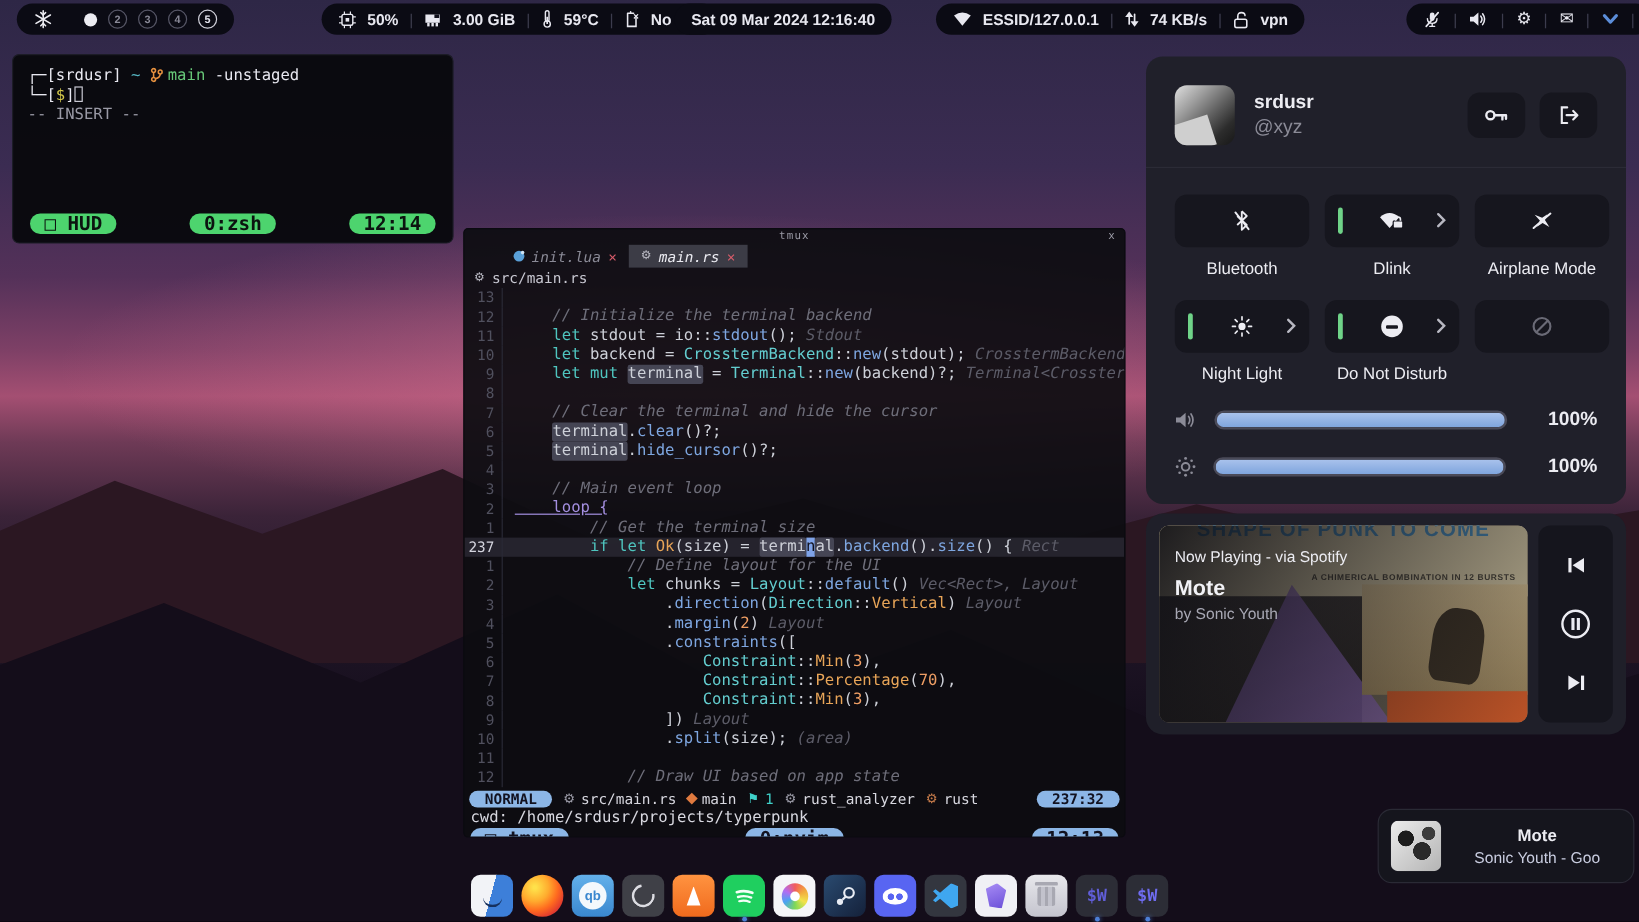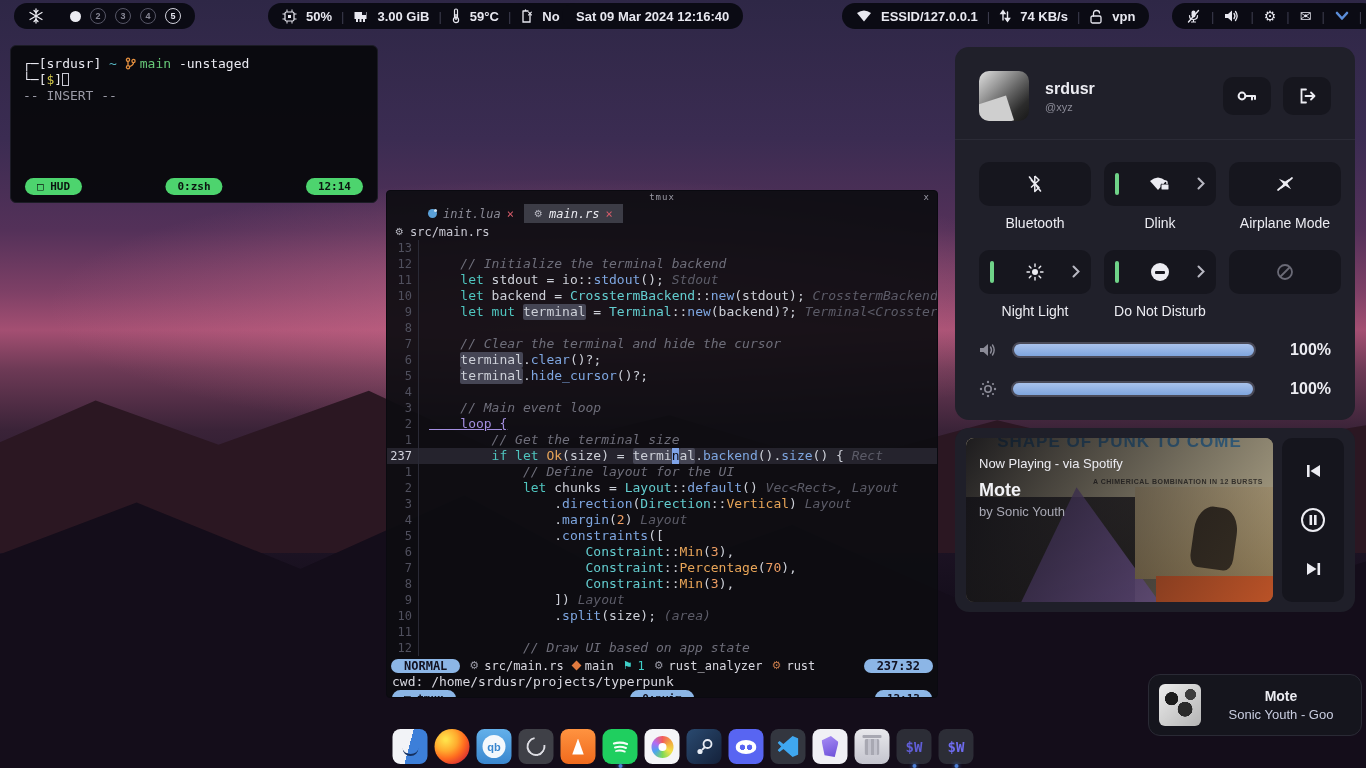--- a/index.html
+++ b/index.html
@@ -30,21 +30,21 @@
 
   
   #hud { position:absolute; left:10px; top:45px; width:368px; height:158px; background:rgba(9,9,13,0.97);
     border-radius:6px; border:1px solid #1c1c26; font-family:"DejaVu Sans Mono", monospace; font-size:13px; color:#c8c8d2; }
   #hud .pline { padding:0 12px; line-height:16px; white-space:pre; }
   #hud .pline:first-child { padding-top:10px; }
   .c-cyan { color:#56b6c2; } .c-green { color:#67c878; }
   .c-yellow { color:#d4c94a; } .c-dim { color:#9a9aa6; } .c-white { color:#e8e8f0; }
   .hollow-cursor { display:inline-block; width:7px; height:13px; border:1px solid #c8c8d2; vertical-align:-2px; }
   .tmuxbar { position:absolute; left:0; bottom:6px; width:100%; height:18px; }
-  .pill { position:absolute; border-radius:9px; font-family:"DejaVu Sans Mono", monospace; font-size:11px;
+  .pill { position:absolute; border-radius:9px; font-family:"DejaVu Sans Mono", monospace; font-size:16px;
     font-weight:bold; padding:1px 12px; line-height:15px; }
   .pill.green { background:#4dd46e; color:#0c1410; }
   .pill.blue  { background:#8cb6e6; color:#121220; }
 
   
   #mainwin { position:absolute; left:386px; top:190px; width:552px; height:508px;
     background:rgba(13,13,17,0.93); border-radius:4px; border:1px solid #0a0a10;
     font-family:"DejaVu Sans Mono", monospace; color:#cdd0d8; overflow:hidden; }
   #titlebar { height:13px; position:relative; }
   #titlebar .ttitle { position:absolute; left:0; right:0; text-align:center; font-size:9px; letter-spacing:1px; color:#9a9aa5; top:1px; }
@@ -82,21 +82,21 @@
   #cmdline { height:16px; line-height:16px; font-size:13px; color:#d8d8e0; padding-left:5px; }
   #mtmuxbar { position:relative; height:18px; }
 
   
   #cc { position:absolute; left:955px; top:47px; width:400px; height:373px; background:#20202a; border-radius:14px; color:#ececf2; }
   #cc .userrow { display:flex; align-items:center; gap:16px; padding:24px 24px 18px 24px; border-bottom:1px solid #2b2b36; }
   .avatar { width:50px; height:50px; border-radius:10px;
     background:linear-gradient(135deg,#e0e0e0 0%,#9c9c9c 30%,#606060 55%,#2c2c2c 78%,#171717 100%); position:relative; overflow:hidden; }
   .avatar::after { content:""; position:absolute; left:-8px; bottom:-6px; width:40px; height:26px; background:#cfcfcf; transform:rotate(-18deg); }
   .uname { font-size:16px; font-weight:bold; }
-  .uhandle { font-size:11px; color:#8b8b97; margin-top:3px; }
+  .uhandle { font-size:16px; color:#8b8b97; margin-top:3px; }
   .user-actions { margin-left:auto; display:flex; gap:12px; }
   .icon-btn { width:48px; height:38px; background:#16161e; border-radius:10px; display:flex; align-items:center; justify-content:center; }
 
   #toggles { display:grid; grid-template-columns:112px 112px 112px; column-gap:13px; row-gap:0; padding:22px 24px 0 24px; }
   .toggle-cell { display:flex; flex-direction:column; align-items:center; }
   .toggle-btn { width:112px; height:44px; background:#16161e; border-radius:10px; position:relative;
     display:flex; align-items:center; justify-content:center; }
   .tg-ind { position:absolute; left:11px; top:11px; width:4px; height:22px; border-radius:2px; background:#6fd388; }
   .tg-chev { position:absolute; right:11px; top:15px; }
   .toggle-label { font-size:14px; margin-top:9px; height:17px; color:#ececf2; }
@@ -265,21 +265,21 @@
           </g>
         </svg>
     </span>
     <span>No Bat</span>
   </div>
 
   <div class="bargroup" style="left:562px;">
     <span style="font-weight:bold;">Sat  09 Mar 2024  12:16:40</span>
   </div>
 
-  <div class="bargroup" style="left:842px;">
+  <div class="bargroup" style="left:780px;">
     <span class="ticon">
       <svg width="16" height="12" viewBox="0 0 16 12">
           <path d="M1 3 Q8 -2 15 3 L8 11.5 Z" fill="#e8e8f0"></path>
         </svg>
     </span>
     <span>ESSID/127.0.0.1</span>
     <span class="bsep">|</span>
     <span class="ticon">
       <svg width="12" height="14" viewBox="0 0 12 14">
           <g stroke="#e8e8f0" stroke-width="1.4" stroke-linecap="round" fill="#e8e8f0">

